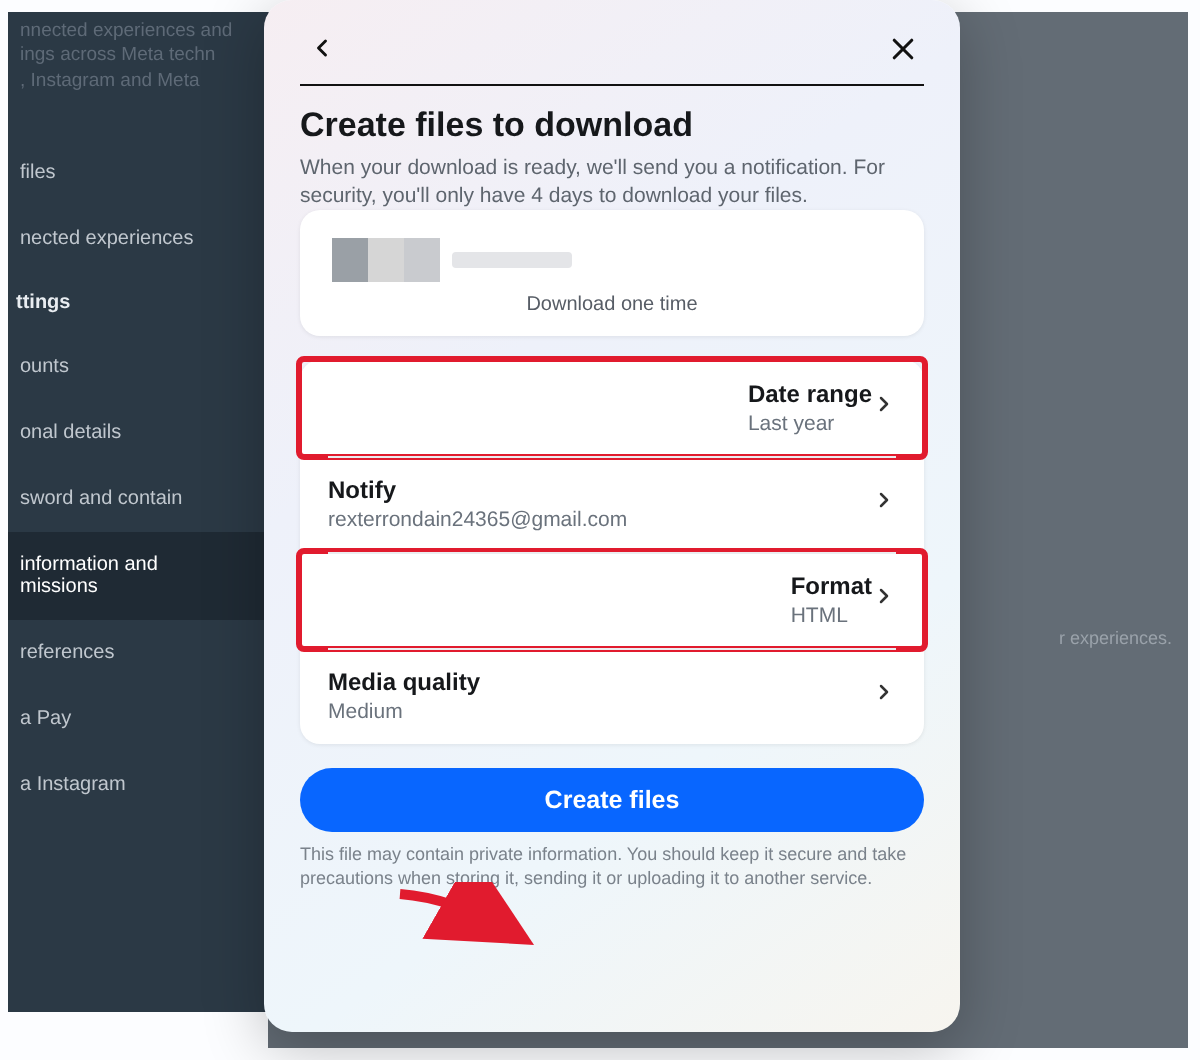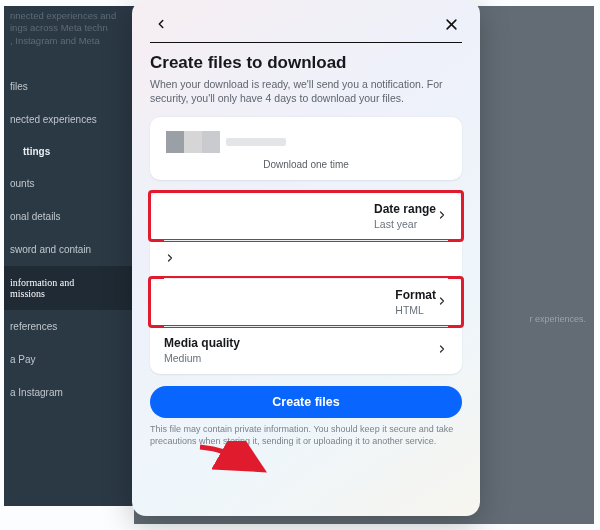--- a/index.html
+++ b/index.html
@@ -57,21 +57,20 @@
     height: 28px;
   }
   .icon-btn { width: 22px; height: 22px; display: flex; align-items: center; justify-content: center; cursor: pointer; }
   .hr { border: none; border-top: 1px solid #111; margin: 4px 0 10px 0; }
   .title { font-size: 17px; font-weight: 700; color: #16181b; margin-bottom: 4px; }
   .subtitle { font-size: 10.5px; color: #5e656e; line-height: 1.35; }
 
   .card {
     background: #fff; border-radius: 10px;
     box-shadow: 0 0.5px 2px rgba(0,0,0,0.08);
-    margin-top: 12px;
   }
   .card-preview {
     padding: 14px 16px 10px 16px;
   }
   .thumb { width: 18px; height: 22px; background: #d6d6d6; }
   .thumb.b1 { background: #9aa0a6; }
   .thumb.b2 { background: #c9cbcf; }
   .thumb-line { height: 8px; background: #e4e5e8; margin-left: 6px; flex: 1; align-self: center; border-radius: 2px; }
   .thumb-wrap { display: flex; align-items: flex-end; width: 120px; }
   .preview-caption { font-size: 10px; color: #575d66; text-align: center; margin-top: 6px; }
@@ -114,25 +113,25 @@
 <body>
 
 <div class="bg">
   <div class="bg-dark">
     <div class="bg-text" style="white-space:pre-line;">nnected experiences and
 ings across Meta techn
 , Instagram and Meta</div>
     <div class="sidebar-list" id="sidebar-list">
         <div class="item" style="white-space: pre-line;">files</div>
         <div class="item" style="white-space: pre-line;">nected experiences</div>
-        <div class="heading" style="white-space: pre-line; margin-left: 15px;">ttings</div>
+        <div class="heading" style="white-space: pre-line;">ttings</div>
         <div class="item" style="white-space: pre-line;">ounts</div>
         <div class="item" style="white-space: pre-line;">onal details</div>
         <div class="item" style="white-space: pre-line;">sword and contain</div>
-        <div class="item active" style="white-space: pre-line; font-family: Liberation Serif, serif;">information and
+        <div class="item active" style="white-space: pre-line;">information and
 missions</div>
         <div class="item" style="white-space: pre-line;">references</div>
         <div class="item" style="white-space: pre-line;">a Pay</div>
         <div class="item" style="white-space: pre-line;">a Instagram</div>
       </div>
   </div>
   <div class="dim-overlay"></div>
   <div class="faint-right">r experiences.</div>
 </div>
 
@@ -173,20 +172,24 @@
       <div class="option-row highlight-red">
         <div>
           <div class="opt-label">Date range</div>
           <div class="opt-value">Last year</div>
         </div>
         <div class="chev"><svg width="12" height="12" viewBox="0 0 24 24" fill="none" stroke="#333" stroke-width="2.5" stroke-linecap="round" stroke-linejoin="round">
             <polyline points="9 18 15 12 9 6"></polyline>
           </svg></div>
       </div>
       <div class="option-row">
+        <div>
+          <div class="opt-label">Notify</div>
+          <div class="opt-value">rexterrondain24365@gmail.com</div>
+        </div>
         <div class="chev"><svg width="12" height="12" viewBox="0 0 24 24" fill="none" stroke="#333" stroke-width="2.5" stroke-linecap="round" stroke-linejoin="round">
             <polyline points="9 18 15 12 9 6"></polyline>
           </svg></div>
       </div>
       <div class="option-row highlight-red">
         <div>
           <div class="opt-label">Format</div>
           <div class="opt-value">HTML</div>
         </div>
         <div class="chev"><svg width="12" height="12" viewBox="0 0 24 24" fill="none" stroke="#333" stroke-width="2.5" stroke-linecap="round" stroke-linejoin="round">

